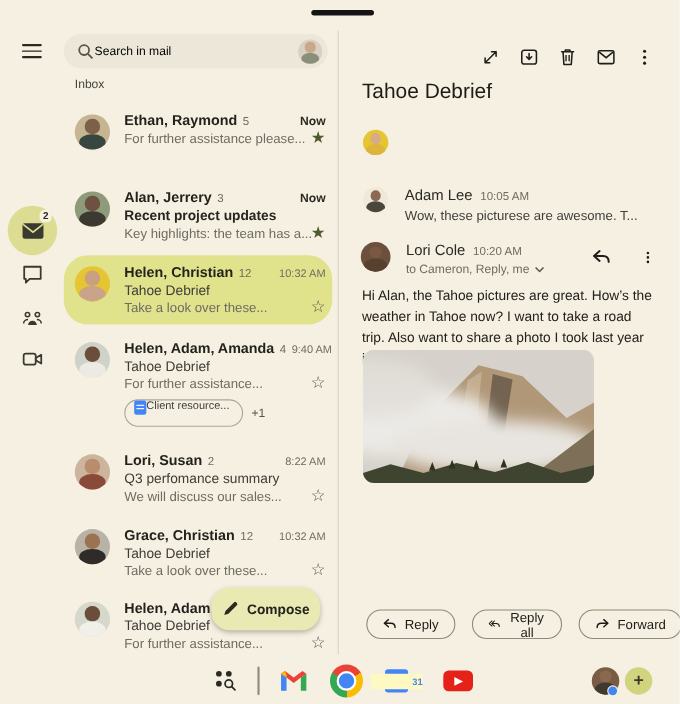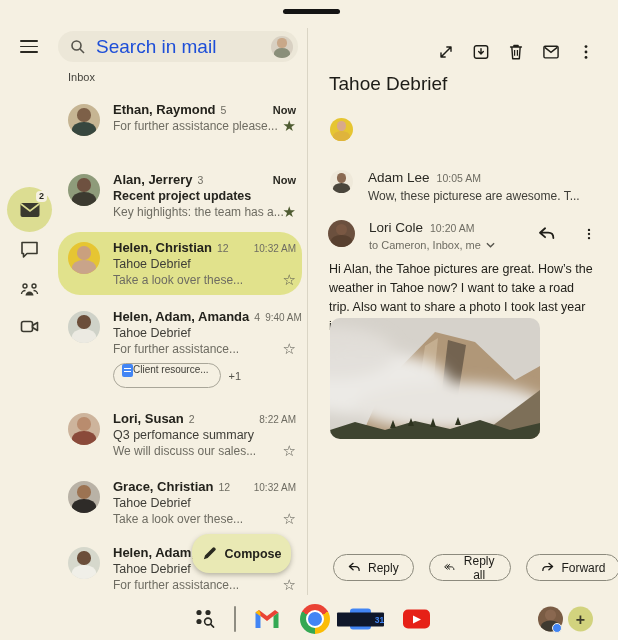--- a/index.html
+++ b/index.html
@@ -14,21 +14,21 @@
   .hamburger span{display:block;height:1.8px;background:#2A2922;border-radius:1px;}
 
   
   .rail-mail{position:absolute;left:7px;top:187px;width:45px;height:45px;border-radius:50%;background:#DCDD92;display:flex;align-items:center;justify-content:center;}
   .rail-badge{position:absolute;top:4px;right:5px;background:#F6F1E3;color:#2A2922;font-size:9px;line-height:11px;padding:0 3px;border-radius:4px;font-weight:bold;}
   .rail-ic{position:absolute;left:20px;width:19px;height:19px;}
   .ric-chat{top:240px;} .ric-spaces{top:280px;} .ric-meet{top:317px;}
 
   
   .searchbar{position:absolute;left:58px;top:31px;width:240px;height:31px;background:#ECE7D8;border-radius:16px;display:flex;align-items:center;padding:0 5px 0 12px;box-sizing:border-box;cursor:text;}
-  .search-ph{flex:1;margin-left:10px;font-size:19px;color:#1d4ed8;}
+  .search-ph{flex:1;font-size:11px;color:#000000;}
   .inbox-label{position:absolute;left:68px;top:71px;font-size:11px;color:#45443D;}
 
   
   .erow{position:absolute;left:58px;width:244px;display:flex;gap:13px;padding:8px 6px 8px 10px;box-sizing:border-box;border-radius:22px;cursor:pointer;}
   .r0{top:94px;} .r1{top:164px;} .r2{top:232px;background:#E1E28C;} .r3{top:301px;} .r4{top:403px;} .r5{top:471px;} .r6{top:537px;}
   .avatar{position:relative;border-radius:50%;overflow:hidden;flex:none;}
   .av-list{width:32px;height:32px;margin-top:2px;}
   .avatar::before{content:"";position:absolute;width:42%;height:42%;border-radius:50%;left:29%;top:13%;background:var(--skin,#9c7a5c);}
   .avatar::after{content:"";position:absolute;width:76%;height:48%;border-radius:48% 48% 0 0;left:12%;bottom:-5%;background:var(--shirt,#44423a);}
   .av-e0{background:#c6b593;--skin:#7d6048;--shirt:#37473f;}
@@ -84,21 +84,21 @@
   .footer-btns{position:absolute;left:333px;top:554px;display:flex;gap:15px;}
   .fbtn{display:inline-flex;align-items:center;gap:7px;height:27px;padding:0 14px;border:1px solid #8C8A7D;border-radius:14px;background:transparent;font-family:inherit;font-size:12px;color:#1C1B17;cursor:pointer;}
 
   
   .taskbar{position:absolute;left:0;top:598px;width:618px;height:42px;}
   .tb{position:absolute;top:50%;transform:translateY(-50%);cursor:pointer;}
   .tb-divider{left:234px;width:2px;height:26px;background:#8F8D82;border-radius:1px;}
   .yt{left:403px;width:27px;height:19px;background:#E62117;border-radius:5px;display:flex;align-items:center;justify-content:center;}
   .yt::before{content:"";border-style:solid;border-width:4.5px 0 4.5px 8px;border-color:transparent transparent transparent #fff;}
   .cal{left:350px;width:21px;height:21px;background:#4285F4;border-radius:3px;display:flex;align-items:center;justify-content:center;}
-  .cal-in{width:15px;height:14px;background:#0f172a;border-radius:1px;display:flex;align-items:center;justify-content:center;font-size:8.5px;font-weight:bold;color:#4285F4;padding-left:38px;}
+  .cal-in{width:15px;height:14px;background:#fef9c3;border-radius:1px;display:flex;align-items:center;justify-content:center;font-size:8.5px;font-weight:bold;color:#4285F4;padding-left:38px;}
   .chrome{left:300px;width:30px;height:30px;border-radius:50%;background:conic-gradient(from -60deg,#EA4335 0 120deg,#FBBC05 0 240deg,#34A853 0 360deg);display:flex;align-items:center;justify-content:center;}
   .chrome::before{content:"";width:14px;height:14px;border-radius:50%;background:#4285F4;border:2.5px solid #fff;}
   .av-task{left:538px;width:25px;height:25px;background:#7a5c44;--skin:#8a6850;--shirt:#3f3a30;position:absolute;border-radius:50%;overflow:hidden;}
   .task-dot{position:absolute;left:552px;top:50%;transform:translateY(4px);width:8px;height:8px;border-radius:50%;background:#4285F4;border:1.5px solid #F5F0E2;z-index:2;}
   .plusbtn{left:568px;width:25px;height:25px;border-radius:50%;background:#D2D37E;display:flex;align-items:center;justify-content:center;font-size:16px;color:#3A3A28;font-weight:bold;}
   .av-search{width:22px;height:22px;background:#d8d0c2;--skin:#c9a889;--shirt:#8a8f7a;margin-left:6px;cursor:pointer;}
   svg{display:block;}
 </style>
 </head>
 <body>
@@ -313,21 +313,21 @@
   </div>
 
   <div class="m2">
     <div class="avatar av-msg av-lc"></div>
     <div>
       <div class="mline">
           <span class="msender">Lori Cole</span>
           <span class="mtime">10:20 AM</span>
         </div>
       <div class="mrecip">
-        <span>to Cameron, Inbox, me</span>
+        <span>to Cameron, Reply, me</span>
         <svg width="9" height="6" viewBox="0 0 10 6">
           <path d="M1 1l4 4 4-4" fill="none" stroke="#55544C" stroke-width="1.5"></path>
         </svg>
       </div>
     </div>
   </div>
   <div class="m2-icons">
     <svg width="18" height="14" viewBox="0 0 14 11">
       <path d="M5.5 1L1.5 4.5L5.5 8M1.5 4.5H8c2.5 0 4 1.7 4 4.2" fill="none" stroke="#1F1E18" stroke-width="1.4" stroke-linecap="round" stroke-linejoin="round"></path>
     </svg>

